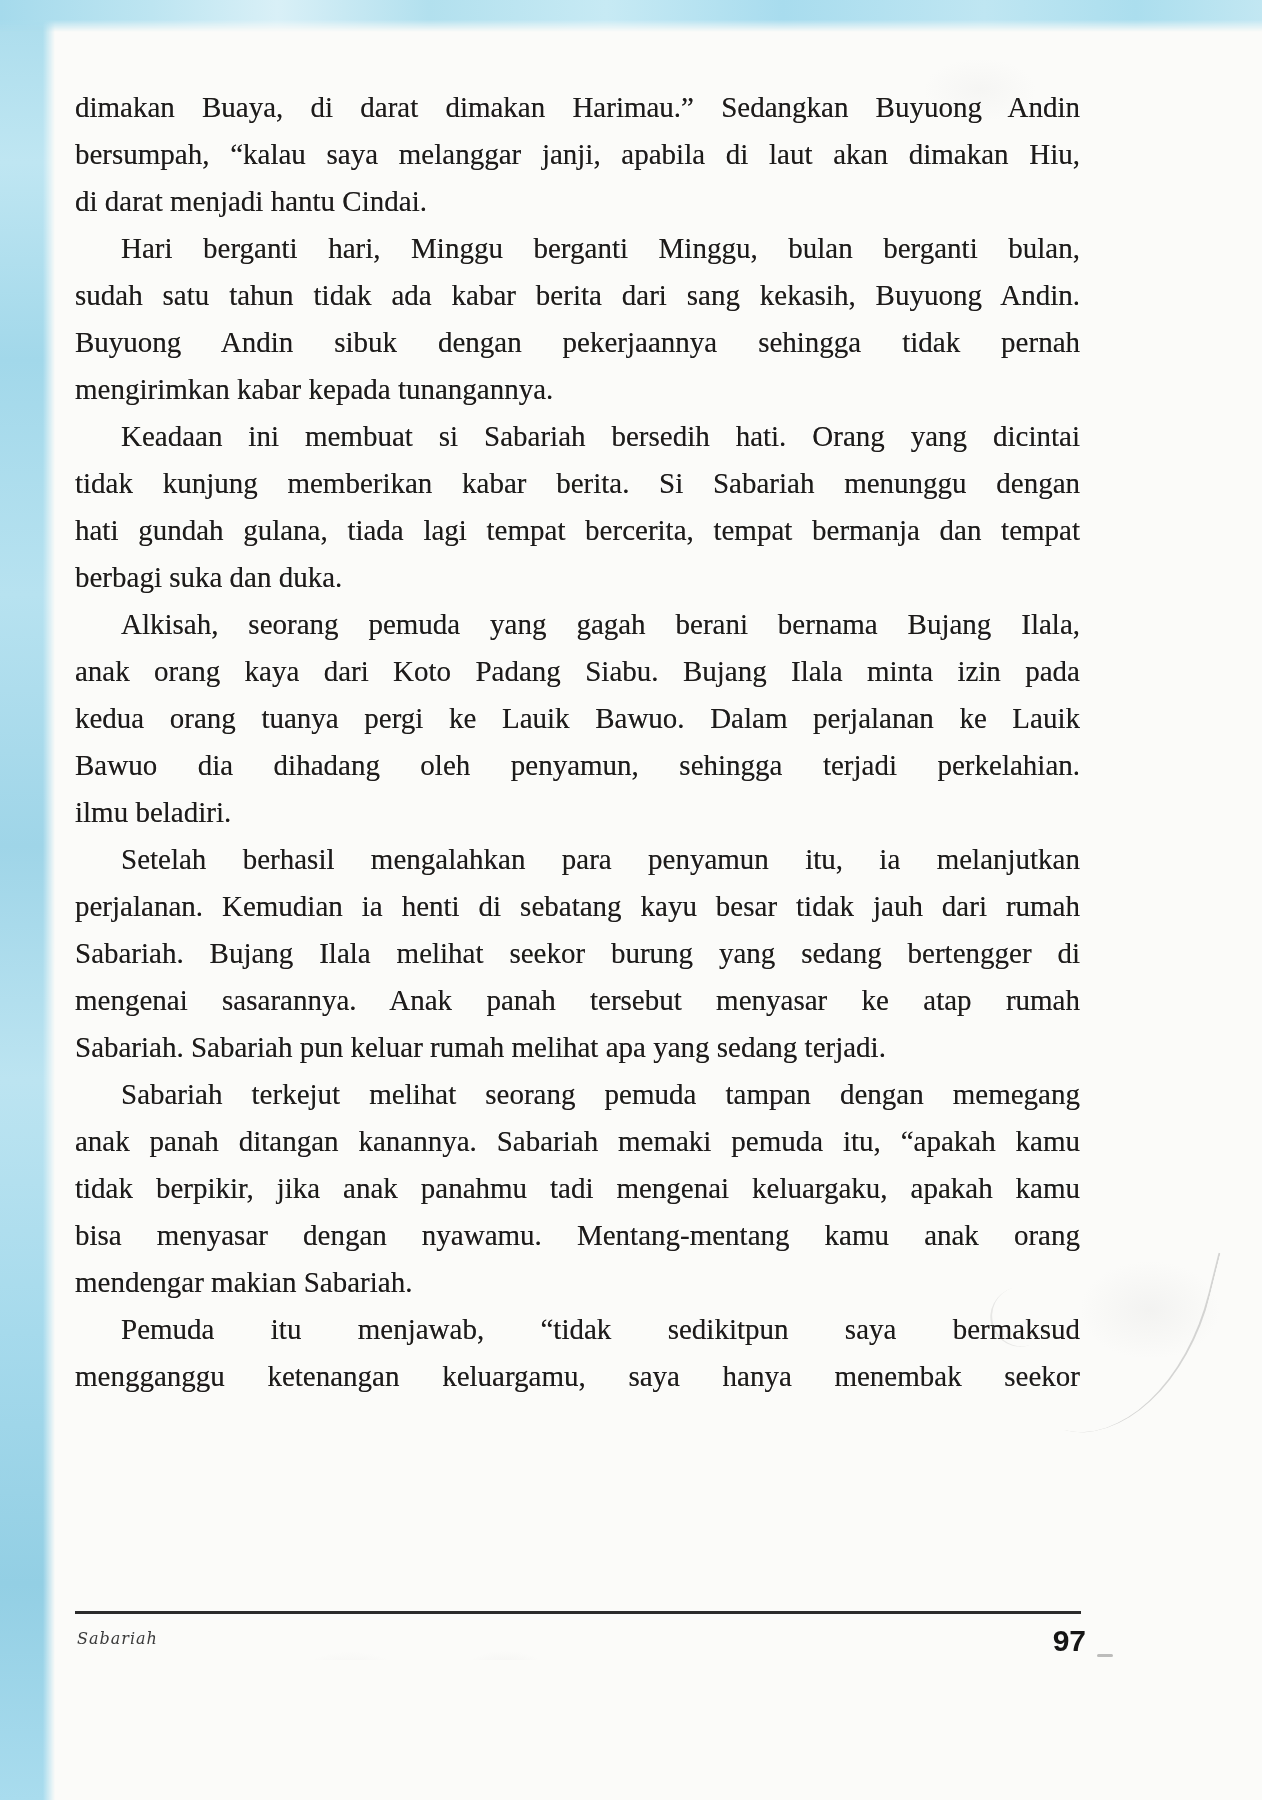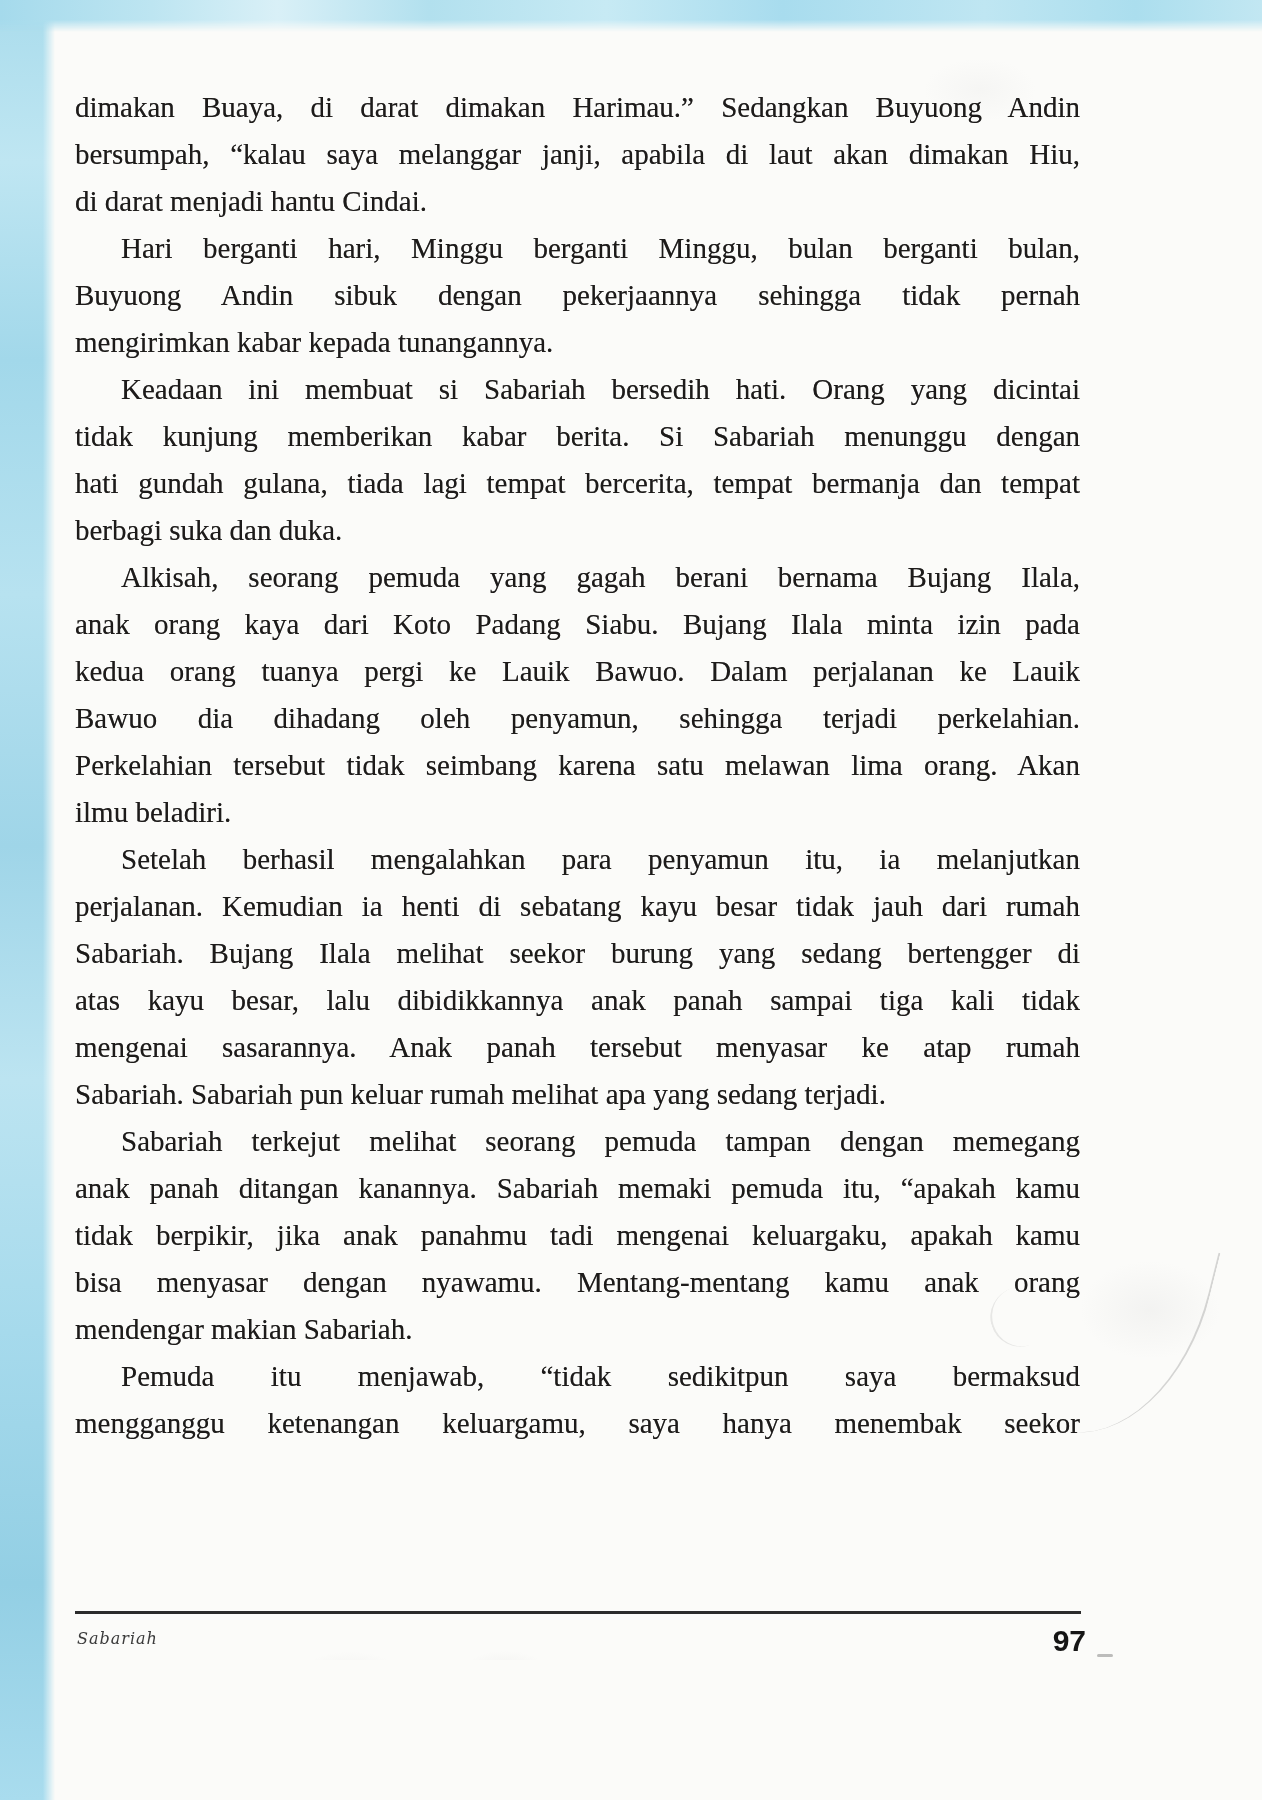--- a/index.html
+++ b/index.html
@@ -132,42 +132,41 @@
   <div class="scan-border-top"></div>
 
   <div class="text-block" id="text-block">
       <div class="paragraph">
         <div class="line">dimakan Buaya, di darat dimakan Harimau.” Sedangkan Buyuong Andin</div>
         <div class="line">bersumpah, “kalau saya melanggar janji, apabila di laut akan dimakan Hiu,</div>
         <div class="line ragged">di darat menjadi hantu Cindai.</div>
       </div>
       <div class="paragraph indented">
         <div class="line">Hari berganti hari, Minggu berganti Minggu, bulan berganti bulan,</div>
+        <div class="line">sudah satu tahun tidak ada kabar berita dari sang kekasih, Buyuong Andin.</div>
         <div class="line">Buyuong Andin sibuk dengan pekerjaannya sehingga tidak pernah</div>
         <div class="line ragged">mengirimkan kabar kepada tunangannya.</div>
       </div>
       <div class="paragraph indented">
         <div class="line">Keadaan ini membuat si Sabariah bersedih hati. Orang yang dicintai</div>
         <div class="line">tidak kunjung memberikan kabar berita. Si Sabariah menunggu dengan</div>
         <div class="line">hati gundah gulana, tiada lagi tempat bercerita, tempat bermanja dan tempat</div>
         <div class="line ragged">berbagi suka dan duka.</div>
       </div>
       <div class="paragraph indented">
         <div class="line">Alkisah, seorang pemuda yang gagah berani bernama Bujang Ilala,</div>
         <div class="line">anak orang kaya dari Koto Padang Siabu. Bujang Ilala minta izin pada</div>
         <div class="line">kedua orang tuanya pergi ke Lauik Bawuo. Dalam perjalanan ke Lauik</div>
         <div class="line">Bawuo dia dihadang oleh penyamun, sehingga terjadi perkelahian.</div>
-        <div class="line">Perkelahian tersebut tidak seimbang karena satu melawan lima orang. Akan</div>
         <div class="line ragged">ilmu beladiri.</div>
       </div>
       <div class="paragraph indented">
         <div class="line">Setelah berhasil mengalahkan para penyamun itu, ia melanjutkan</div>
         <div class="line">perjalanan. Kemudian ia henti di sebatang kayu besar tidak jauh dari rumah</div>
         <div class="line">Sabariah. Bujang Ilala melihat seekor burung yang sedang bertengger di</div>
-        <div class="line">atas kayu besar, lalu dibidikkannya anak panah sampai tiga kali tidak</div>
         <div class="line">mengenai sasarannya. Anak panah tersebut menyasar ke atap rumah</div>
         <div class="line ragged">Sabariah. Sabariah pun keluar rumah melihat apa yang sedang terjadi.</div>
       </div>
       <div class="paragraph indented">
         <div class="line">Sabariah terkejut melihat seorang pemuda tampan dengan memegang</div>
         <div class="line">anak panah ditangan kanannya. Sabariah memaki pemuda itu, “apakah kamu</div>
         <div class="line">tidak berpikir, jika anak panahmu tadi mengenai keluargaku, apakah kamu</div>
         <div class="line">bisa menyasar dengan nyawamu. Mentang-mentang kamu anak orang</div>
         <div class="line ragged">mendengar makian Sabariah.</div>
       </div>

